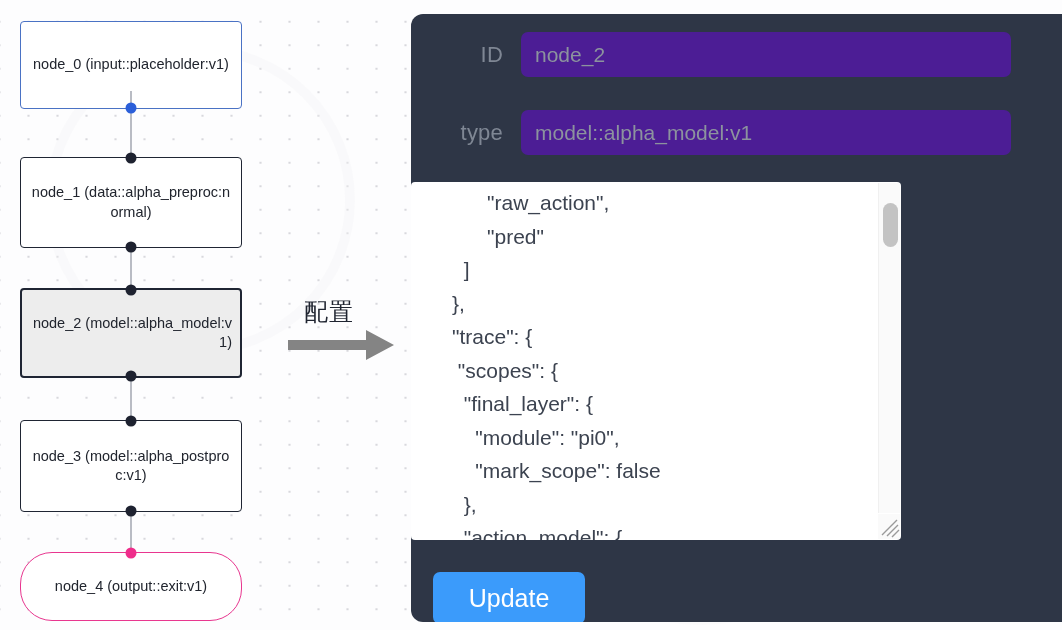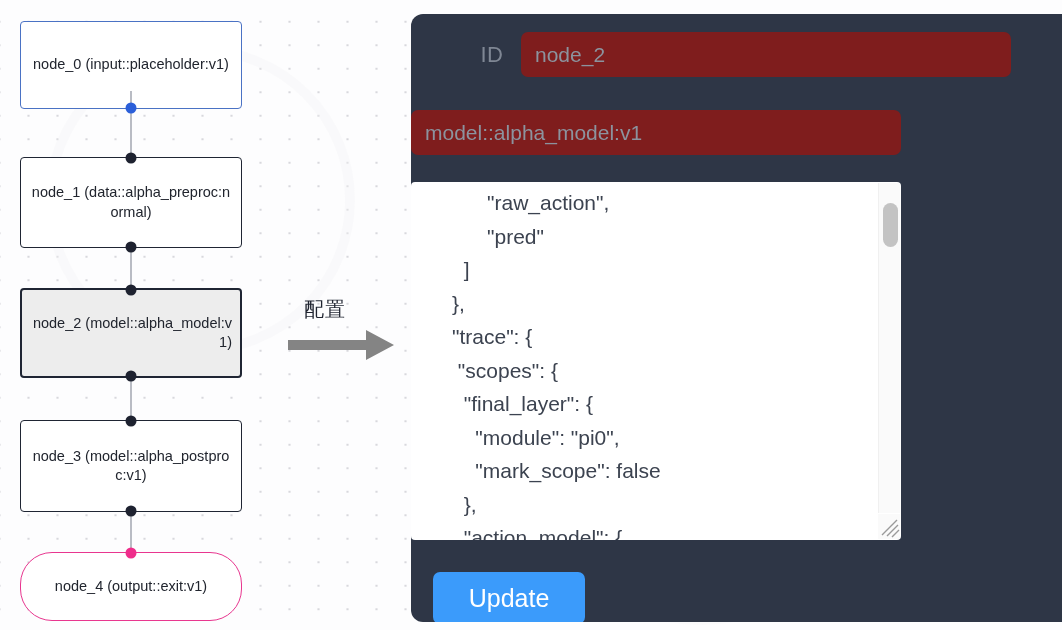--- a/index.html
+++ b/index.html
@@ -88,21 +88,21 @@
   
   #arrow-group {
     position: absolute;
     left: 288px; top: 296px;
     width: 108px; height: 66px;
     z-index: 4;
   }
   #arrow-caption {
     position: absolute;
     left: 16px; top: 0;
-    font-size: 20px;
+    font-size: 24px;
     color: #1f2430;
     letter-spacing: 1px;
     font-family: "DejaVu Sans", "Liberation Sans", sans-serif;
   }
 
   
   #config-panel {
     position: absolute;
     left: 411px; top: 14px;
     width: 736px; height: 608px;
@@ -119,21 +119,21 @@
   }
   .field-label {
     color: #7f8794;
     font-size: 22px;
     text-align: right;
     width: 110px;
     padding-right: 18px;
     letter-spacing: .2px;
   }
   .text-input {
-    background: #7f1d1d;
+    background: #4c1d95;
     border: none;
     border-radius: 7px;
     height: 45px;
     width: 490px;
     color: #8c939e;
     font-size: 21px;
     padding: 0 14px;
     font-family: "Liberation Sans", sans-serif;
     outline: none;
   }
@@ -266,20 +266,21 @@
   </div>
 
   <div id="config-panel">
 
     <div class="field-row" id="row-id">
       <div class="field-label">ID</div>
       <input class="text-input" type="text" placeholder="node_2" style="">
     </div>
 
     <div class="field-row" id="row-type">
+      <div class="field-label">type</div>
       <input class="text-input" type="text" placeholder="model::alpha_model:v1" style="">
     </div>
 
     <div class="field-row" id="row-config">
       <div id="config-textarea-wrap">
         <textarea id="config-textarea" style="">            "raw_action",
             "pred"
         ]
       },
       "trace": {

